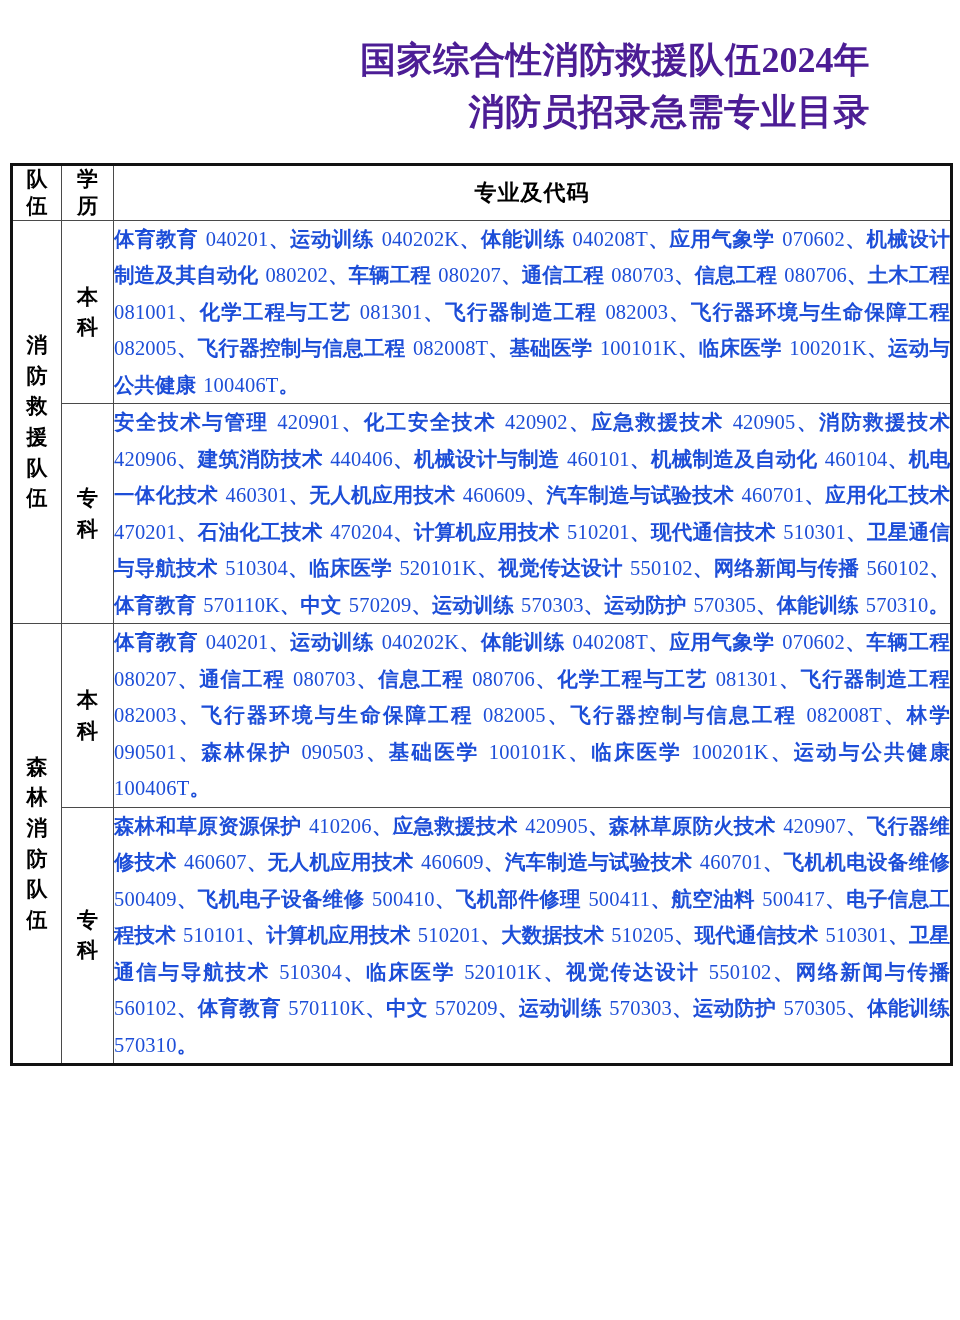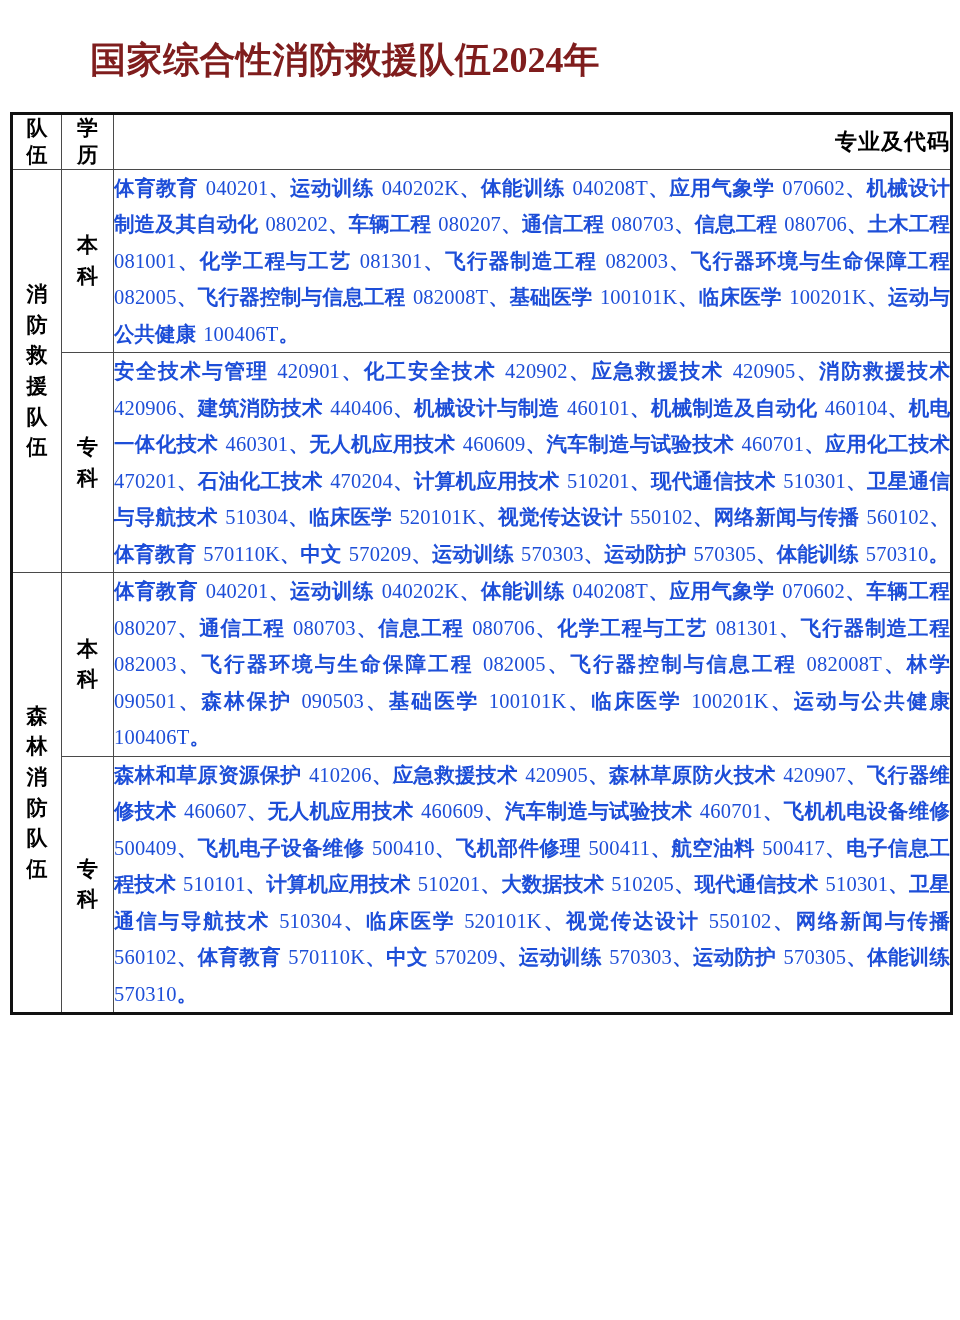--- a/index.html
+++ b/index.html
@@ -18,27 +18,27 @@
     position: relative;
     width: 960px;
     height: 1320px;
     box-sizing: border-box;
   }
 
   
   .doc-title {
     margin: 0;
     padding: 34px 90px 0 90px;
-    text-align: left;
+    text-align: right;
     font-family: "DejaVu Sans", "Liberation Sans", sans-serif;
     font-weight: bold;
     font-size: 36px;
     line-height: 1.42;
     letter-spacing: 0.5px;
-    color: #7f1d1d;
+    color: #4c1d95;
   }
   .doc-title .num {
     font-family: "Liberation Serif", "DejaVu Serif", serif;
     font-weight: bold;
     letter-spacing: 0;
   }
 
   
   .table-wrap {
     padding: 26px 10px 0 10px;
@@ -64,21 +64,21 @@
     text-align: center;
     font-family: "DejaVu Sans", "Liberation Sans", sans-serif;
     font-weight: bold;
     font-size: 21px;
     line-height: 1.28;
     padding: 22px 0 22px 0;
     letter-spacing: 0;
   }
   .hdr-vert .ch { display: block; }
   .hdr-major {
-    text-align: right;
+    text-align: center;
     font-family: "DejaVu Sans", "Liberation Sans", sans-serif;
     font-weight: bold;
     font-size: 22px;
     letter-spacing: 1px;
   }
 
   
   .vlabel {
     text-align: center;
     font-family: "DejaVu Sans", "Liberation Sans", sans-serif;
@@ -107,20 +107,21 @@
     letter-spacing: 0.2px;
   }
 </style>
 </head>
 <body>
 
 <div class="page">
 
   <h1 class="doc-title">
     <span><span>国家综合性消防救援队伍</span><span class="num">2024</span><span>年</span></span><br>
+    <span>消防员招录急需专业目录</span>
   </h1>
 
   <div class="table-wrap">
     <table class="catalog">
       <colgroup>
         <col class="c-team">
         <col class="c-edu">
         <col class="c-major">
       </colgroup>
       <tbody>

